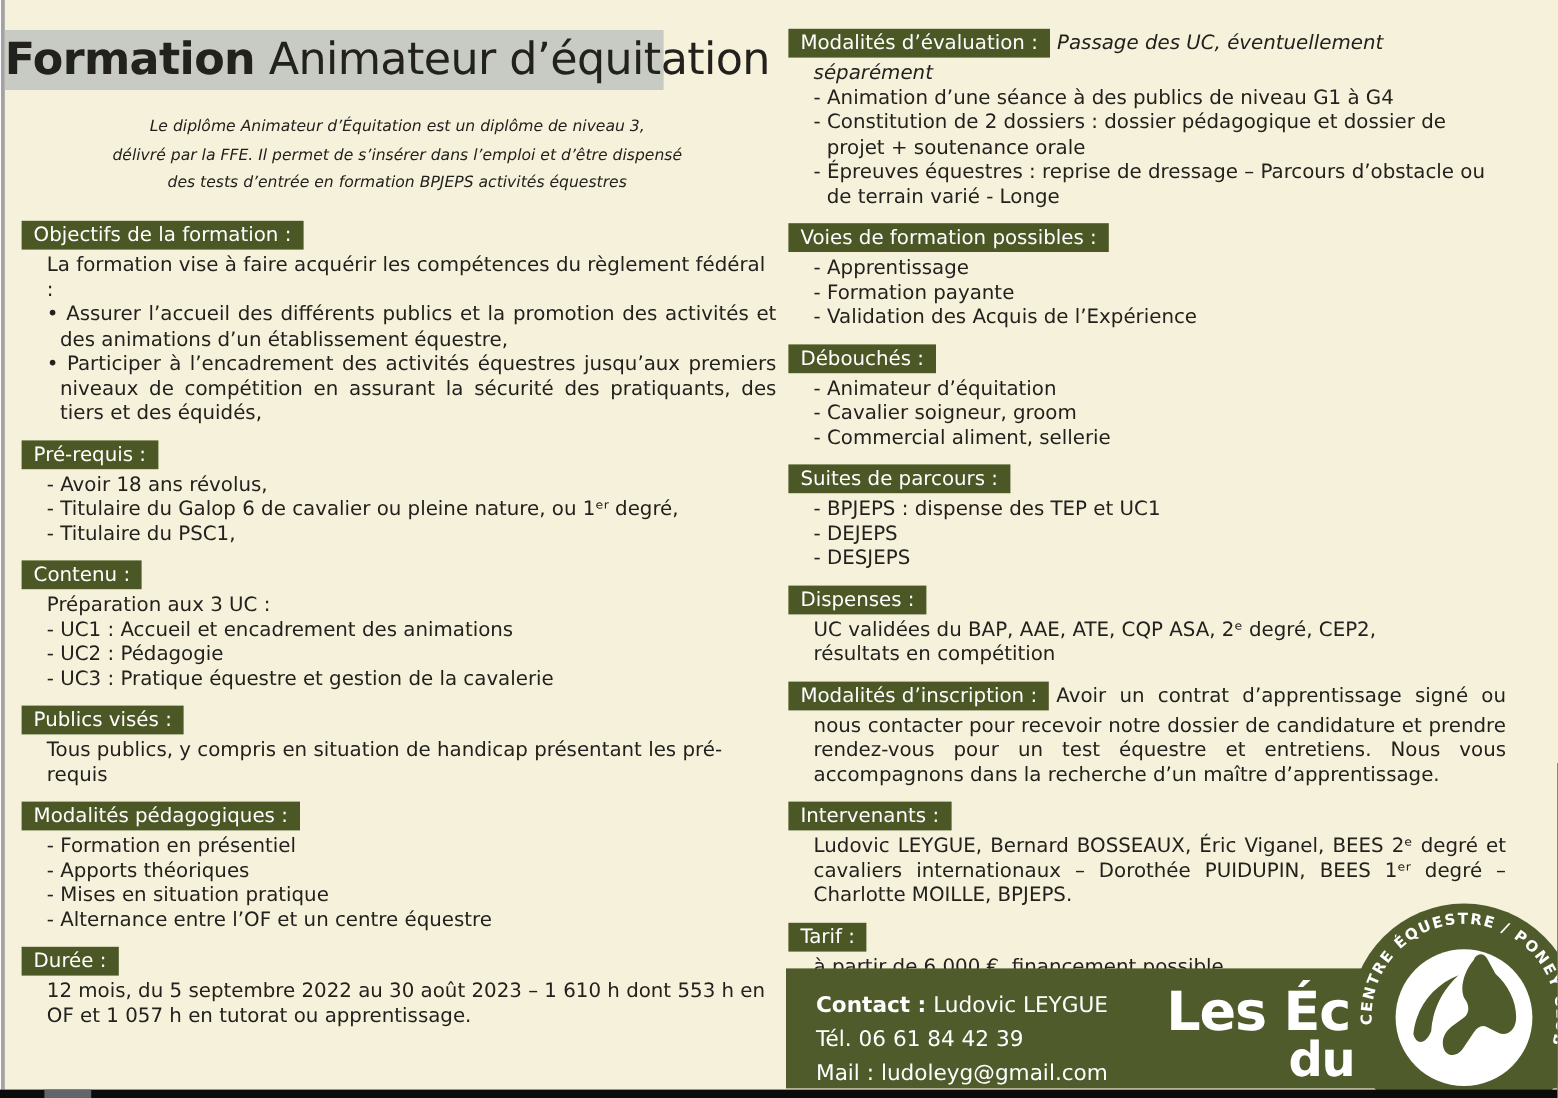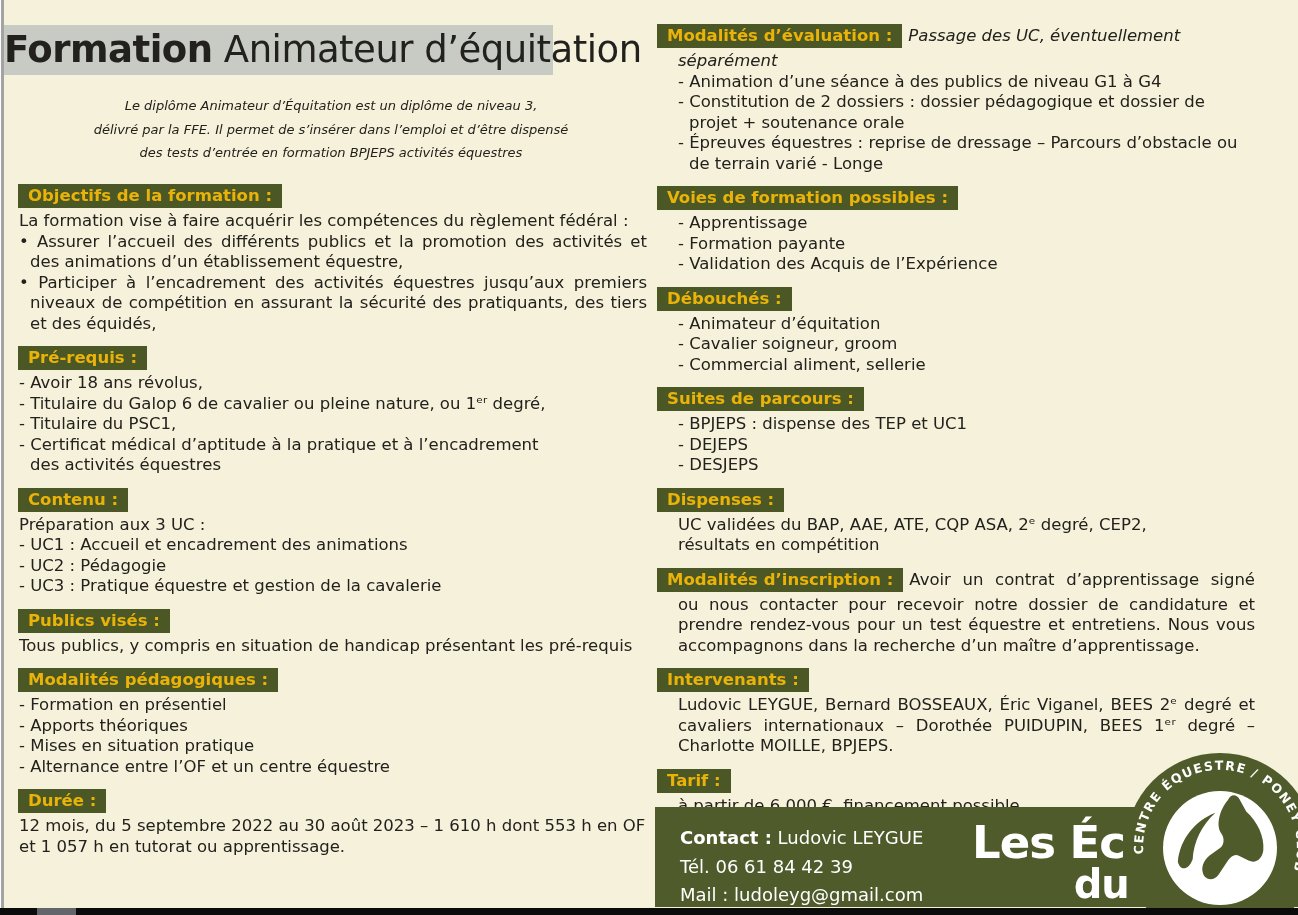--- a/index.html
+++ b/index.html
@@ -20,24 +20,24 @@
   .title-band .t-reg  { font-weight:normal; }
   .intro {
     position:absolute; left:25px; top:94px; width:612px; text-align:center;
     font-style:italic; font-size:13px; line-height:23.5px; font-weight:normal;
   }
   .col { position:absolute; font-size:16.5px; line-height:20.5px; }
   .col-left  { left:18px;  top:184px; width:629px; }
   .col-right { left:657px; top:24px;  width:598px; }
   .sec { margin-bottom:12px; }
   .badge {
-    display:inline-block; background:#4c5726; color:#eab308; font-weight:bold;
+    display:inline-block; background:#4c5726; color:#ffffff; font-weight:normal;
     font-size:16.5px; line-height:19px; padding:2px 10px 3px 10px; margin-bottom:3px;
   }
-  .body-l { margin-left:1px; }
+  .body-l { margin-left:21px; }
   .body-r { margin-left:21px; }
   .li { padding-left:11px; text-indent:-11px; }
   .justify { text-align:justify; }
   .inline-sec { padding-left:21px; text-indent:-21px; }
   .inline-sec .badge { margin-right:6px; text-indent:0; }
   .italic { font-style:italic; }
   
   .contact-bar {
     position:absolute; left:655px; top:807px; width:733px; height:100px;
     background:#4f5b2b; color:#ffffff;
@@ -87,21 +87,20 @@
       <div class="body-l">La formation vise à faire acquérir les compétences du règlement fédéral :</div>
       <div class="body-l li justify">• Assurer l’accueil des différents publics et la promotion des activités et des animations d’un établissement équestre,</div>
       <div class="body-l li justify">• Participer à l’encadrement des activités équestres jusqu’aux premiers niveaux de compétition en assurant la sécurité des pratiquants, des tiers et des équidés,</div>
     </div>
 
     <div class="sec">
       <span class="badge">Pré-requis :</span>
       <div class="body-l li">- Avoir 18 ans révolus,</div>
       <div class="body-l li">- Titulaire du Galop 6 de cavalier ou pleine nature, ou 1ᵉʳ degré,</div>
       <div class="body-l li">- Titulaire du PSC1,</div>
-      <div class="body-l li" style="width:540px;">- Certificat médical d’aptitude à la pratique et à l’encadrement des activités équestres</div>
     </div>
 
     <div class="sec">
       <span class="badge">Contenu :</span>
       <div class="body-l">Préparation aux 3 UC :</div>
       <div class="body-l li">- UC1 : Accueil et encadrement des animations</div>
       <div class="body-l li">- UC2 : Pédagogie</div>
       <div class="body-l li">- UC3 : Pratique équestre et gestion de la cavalerie</div>
     </div>
 

